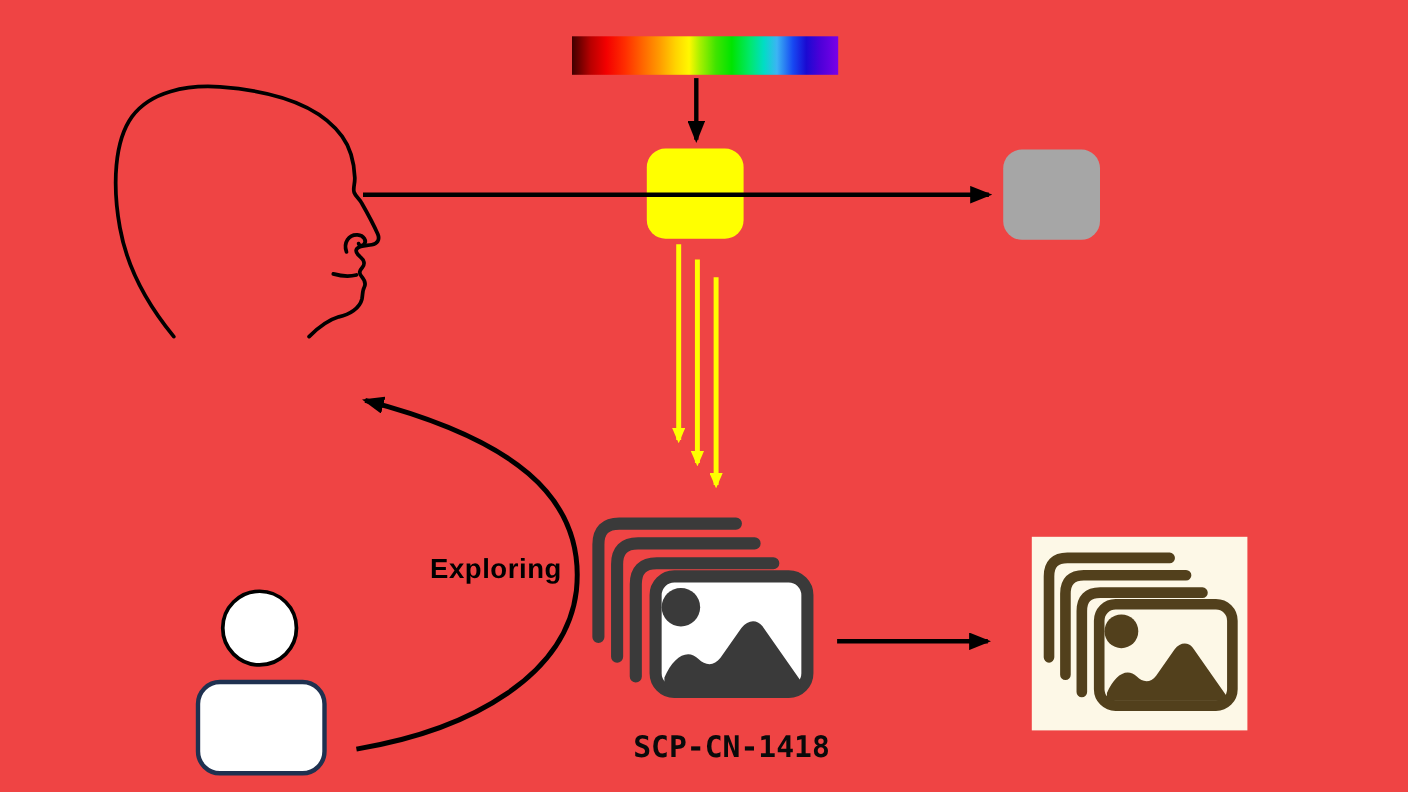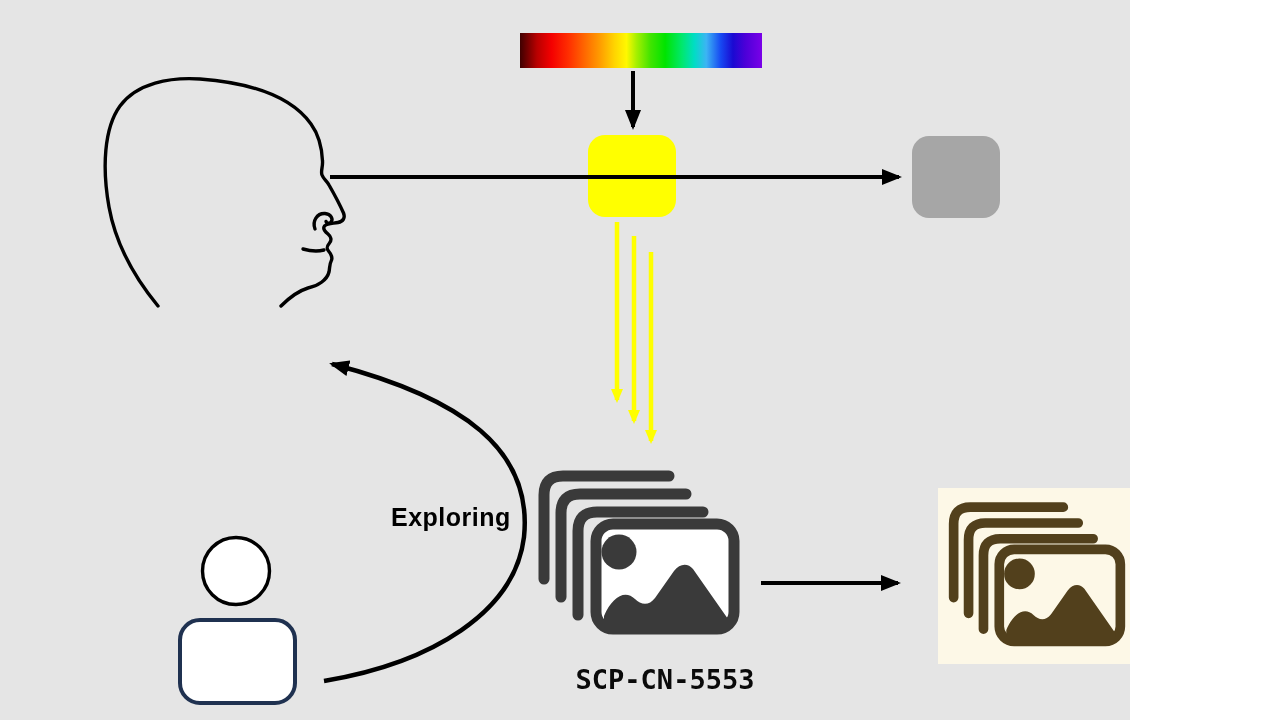--- a/index.html
+++ b/index.html
@@ -1,17 +1,17 @@
 <!DOCTYPE html>
 <html><head>
 <meta charset="utf-8">
 <style>
   html,body{margin:0;padding:0;background:#ffffff;}
   .canvas{
-    position:relative;width:1130px;height:720px;background:#e5e5e5;overflow:hidden;
+    position:relative;width:1280px;height:720px;background:#ef4444;overflow:hidden;
     font-family:"Liberation Sans",sans-serif;
   }
   .abs{position:absolute;}
   
   .spectrum{
     left:520px;top:33px;width:242px;height:35px;
     background:linear-gradient(to right,
       #3f0000 0%, #b80000 7%, #f40000 13%, #ff2e00 20%, #ff6a00 27%,
       #ff9c00 33%, #ffd400 39%, #fff800 44%, #a8f000 48%, #40e400 54%,
       #00e400 60%, #00e86e 67%, #00ddc4 72%, #3cb4f4 77%, #1748f2 83%,
@@ -124,15 +124,15 @@
     <line x1="617" y1="222" x2="617" y2="400" stroke="#ffff00" stroke-width="4.5" marker-end="url(#ah-yellow)"></line>
     <line x1="634" y1="236" x2="634" y2="421" stroke="#ffff00" stroke-width="4.5" marker-end="url(#ah-yellow)"></line>
     <line x1="651" y1="252" x2="651" y2="441" stroke="#ffff00" stroke-width="4.5" marker-end="url(#ah-yellow)"></line>
 
     <line x1="761" y1="583" x2="898" y2="583" stroke="#000000" stroke-width="4" marker-end="url(#ah-black)"></line>
 
     <path d="M 324 681 C 432 663 515 612 524 537 C 533 450 463 398 332 364" fill="none" stroke="#000000" stroke-width="4.5" marker-end="url(#ah-black)"></path>
   </svg>
 
   <div class="abs label-exploring">Exploring</div>
-  <div class="abs label-scp">SCP-CN-5553</div>
+  <div class="abs label-scp">SCP-CN-1418</div>
 
 </div>
 
 </body></html>

